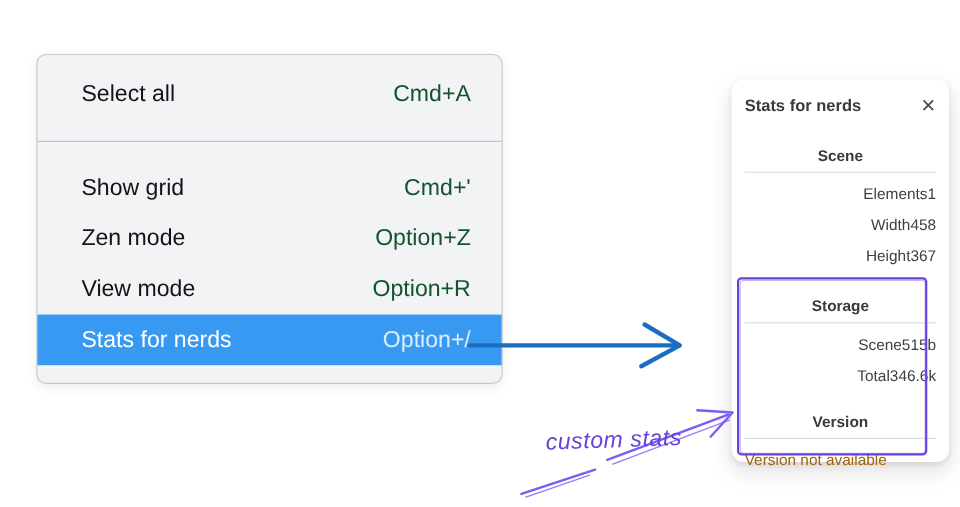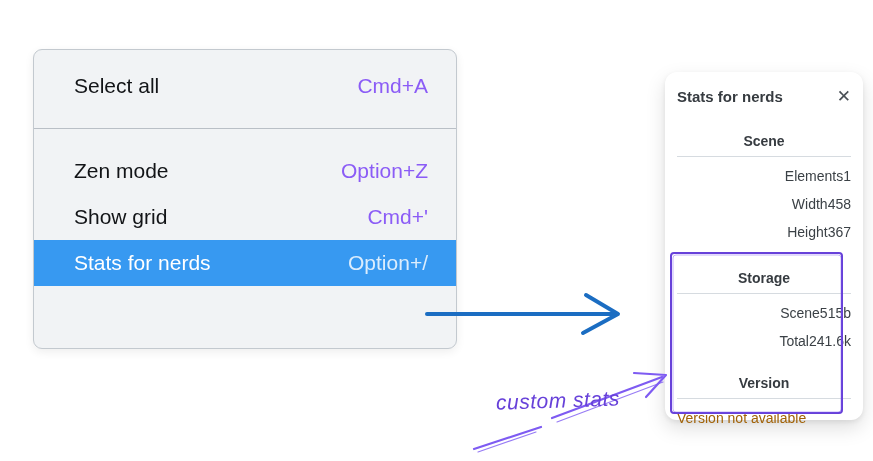--- a/index.html
+++ b/index.html
@@ -17,21 +17,21 @@
     border:1px solid #c3c9cf;
     border-radius:9px;
     padding:13px 0 16px;
     box-shadow:0 3px 10px rgba(0,0,0,.07);
   }
   .menu-item{
     height:46px;display:flex;align-items:center;justify-content:space-between;
     padding:0 28px 0 40px;
     font-size:21px;color:#121417;cursor:default;
   }
-  .menu-item .shortcut{color:#8b5cf6;}
+  .menu-item .shortcut{color:#14532d;}
   .menu-item.selected{background:#3799f1;color:#ffffff;}
   .menu-item.selected .shortcut{color:rgba(255,255,255,.82);margin-left:44px;}
   .menu-divider{height:1px;background:#b9bfc6;margin:19px 0;}
 
   
   .panel{
     position:absolute;left:665px;top:72px;width:198px;height:348px;
     box-sizing:border-box;
     background:#ffffff;border-radius:12px;
     padding:13px 12px 12px;
@@ -64,26 +64,30 @@
 </head>
 <body>
 
 <div class="menu">
   <div class="menu-item">
     <span>Select all</span>
     <span class="shortcut">Cmd+A</span>
   </div>
   <div class="menu-divider"></div>
   <div class="menu-item">
+    <span>Show grid</span>
+    <span class="shortcut">Cmd+'</span>
+  </div>
+  <div class="menu-item">
     <span>Zen mode</span>
     <span class="shortcut">Option+Z</span>
   </div>
   <div class="menu-item">
-    <span>Show grid</span>
-    <span class="shortcut">Cmd+'</span>
+    <span>View mode</span>
+    <span class="shortcut">Option+R</span>
   </div>
   <div class="menu-item selected">
     <span>Stats for nerds</span>
     <span class="shortcut">Option+/</span>
   </div>
 </div>
 
 <div class="panel">
   <div class="panel-header">
     <span class="panel-title">Stats for nerds</span>
@@ -106,21 +110,21 @@
   </div>
 
   <div class="sec-title mid">Storage</div>
   <div class="sec-divider"></div>
   <div class="stat-row">
     <span>Scene</span>
     <span>515b</span>
   </div>
   <div class="stat-row">
     <span>Total</span>
-    <span>241.6k</span>
+    <span>346.6k</span>
   </div>
 
   <div class="sec-title last">Version</div>
   <div class="sec-divider"></div>
   <div class="stat-note">Version not available</div>
 </div>
 
 <svg class="overlay" width="873" height="461" viewBox="0 0 873 461">
 
   <line x1="427" y1="314" x2="616" y2="314" stroke-width="4" stroke-linecap="round" stroke="#1b6dc2"></line>

